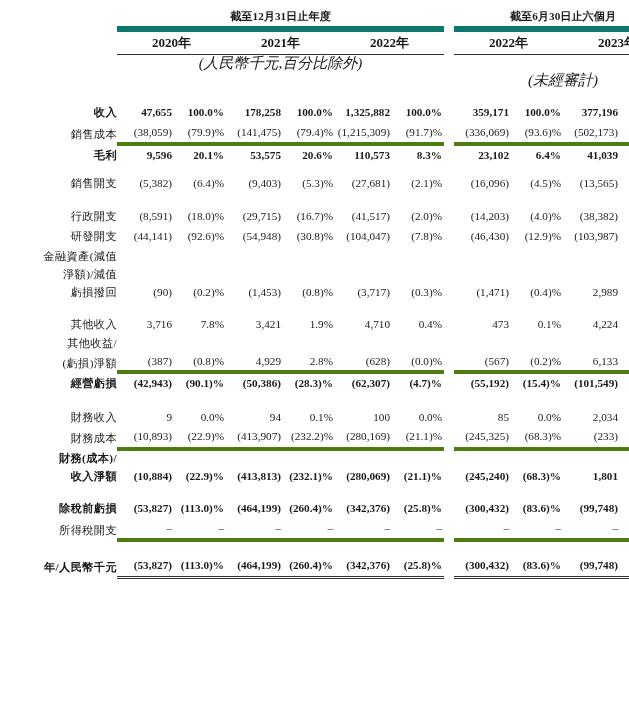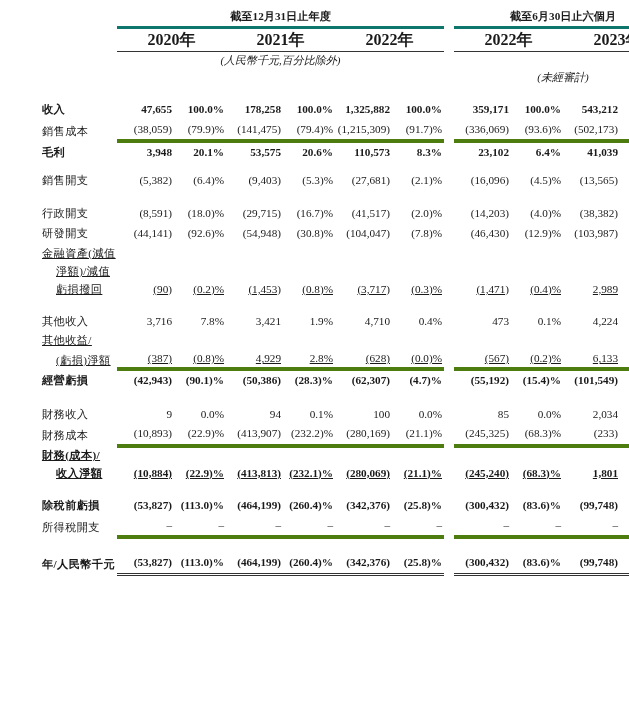--- a/index.html
+++ b/index.html
@@ -33,57 +33,57 @@
 
   
   .grp-title{
     text-align:center;
     font-size:11.2px;
     font-weight:700;
     line-height:17px;
     padding-bottom:1px;
     white-space:nowrap;
   }
-  .grp-rule{border-bottom:3px solid #0f766e;}
+  .grp-rule{border-bottom:6px solid #0f766e;}
   .yr{
     text-align:center;
     font-weight:700;
-    font-size:16px;
+    font-size:13px;
     line-height:22px;
     white-space:nowrap;
   }
   .yr-rule{border-bottom:1px solid #333;}
 
   .note{
     font-style:italic;
-    font-size:11px;
+    font-size:15px;
     line-height:17px;
     white-space:nowrap;
     text-align:center;
   }
   .note-right{text-align:center;}
 
   
   .lbl{
-    text-align:left;
+    text-align:right;
     padding-left:28px;
     white-space:nowrap;
     letter-spacing:.4px;
   }
   .lbl.ind{padding-left:42px;}
   .num{text-align:right;padding-right:2px;white-space:nowrap;}
   .pct{text-align:right;padding-right:2px;white-space:nowrap;}
   .b{font-weight:700;}
   .ul{border-bottom:4px solid #4d7c0f;}
   .dbl{
     border-bottom:3px double #333;
   }
   .gaprow td{height:14px;line-height:14px;font-size:0;}
   .gaprow-sm td{height:8px;line-height:8px;font-size:0;}
-  .tight td{line-height:18px;text-decoration:underline;}
+  .tight td{line-height:18px;}
 </style>
 </head>
 <body>
 
 <div class="sheet">
 
 <table class="fin">
   <colgroup>
     <col class="c-label">
         <col class="c-num">
@@ -142,40 +142,40 @@
           <td class="lbl b">收入</td>
           <td class="num b">47,655</td>
           <td class="pct b">100.0%</td>
           <td class="num b">178,258</td>
           <td class="pct b">100.0%</td>
           <td class="num b">1,325,882</td>
           <td class="pct b">100.0%</td>
           <td></td>
           <td class="num b">359,171</td>
           <td class="pct b">100.0%</td>
-          <td class="num b">543,212</td>
+          <td class="num b">377,196</td>
           <td class="pct b">100.0%</td>
         </tr>
         <tr>
           <td class="lbl">銷售成本</td>
           <td class="num ul">(38,059)</td>
           <td class="pct ul">(79.9)%</td>
           <td class="num ul">(141,475)</td>
           <td class="pct ul">(79.4)%</td>
           <td class="num ul">(1,215,309)</td>
           <td class="pct ul">(91.7)%</td>
           <td></td>
           <td class="num ul">(336,069)</td>
           <td class="pct ul">(93.6)%</td>
           <td class="num ul">(502,173)</td>
           <td class="pct ul">(92.4)%</td>
         </tr>
         <tr>
           <td class="lbl b">毛利</td>
-          <td class="num b">3,948</td>
+          <td class="num b">9,596</td>
           <td class="pct b">20.1%</td>
           <td class="num b">53,575</td>
           <td class="pct b">20.6%</td>
           <td class="num b">110,573</td>
           <td class="pct b">8.3%</td>
           <td></td>
           <td class="num b">23,102</td>
           <td class="pct b">6.4%</td>
           <td class="num b">41,039</td>
           <td class="pct b">7.6%</td>

